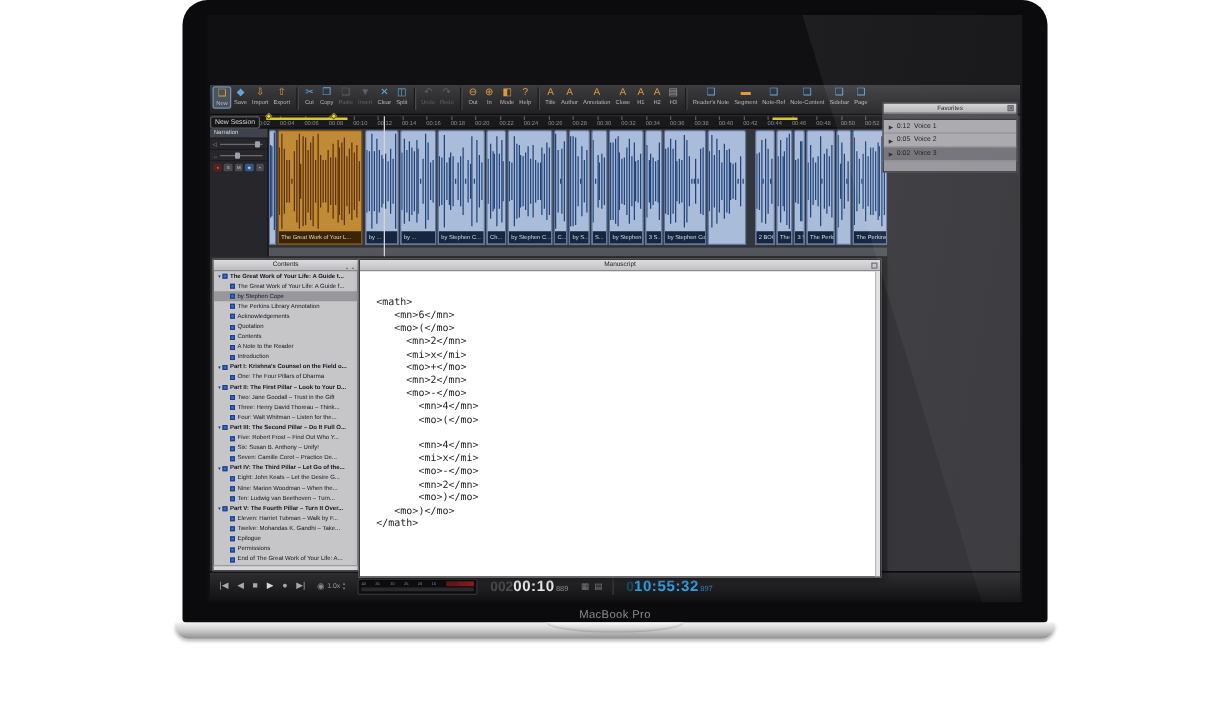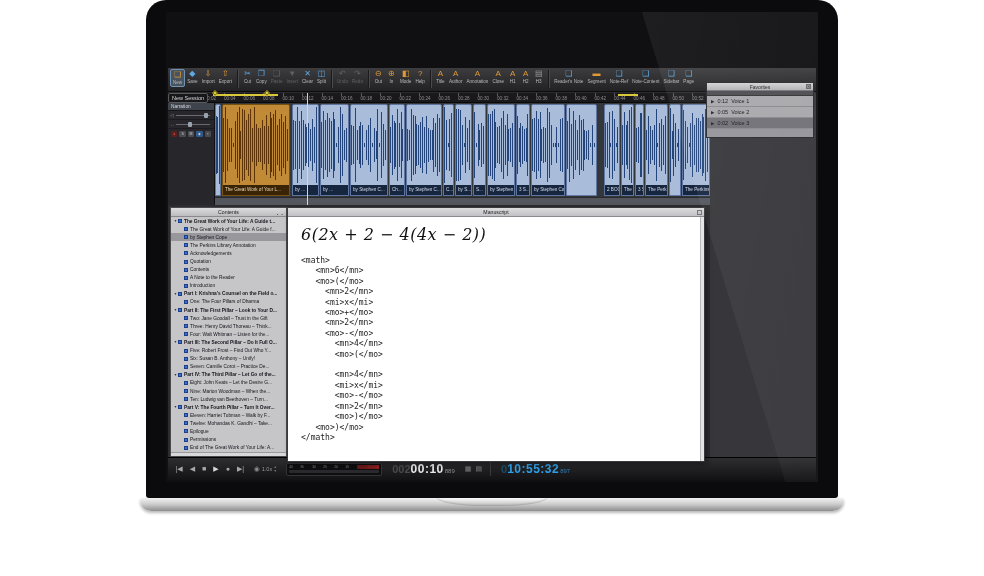--- a/index.html
+++ b/index.html
@@ -877,21 +877,20 @@
             </div>
           <div class="sb-hscroll"></div>
         </div>
 
         <div class="manuscript">
           <div class="ms-title">
             <span>Manuscript</span>
             <div class="ms-box"></div>
           </div>
           <div class="ms-body">
-            <div class="equation">6(2x + 2 − 4(4x − 2))</div>
             <pre class="code">&lt;math&gt;
    &lt;mn&gt;6&lt;/mn&gt;
    &lt;mo&gt;(&lt;/mo&gt;
      &lt;mn&gt;2&lt;/mn&gt;
      &lt;mi&gt;x&lt;/mi&gt;
      &lt;mo&gt;+&lt;/mo&gt;
      &lt;mn&gt;2&lt;/mn&gt;
      &lt;mo&gt;-&lt;/mo&gt;
        &lt;mn&gt;4&lt;/mn&gt;
        &lt;mo&gt;(&lt;/mo&gt;
@@ -951,18 +950,19 @@
             <span class="pre">0</span>
             <span class="main">10:55:32</span>
             <span class="ms">897</span>
           </div>
         </div>
 
       </div>
 
       <div class="glare"></div>
     </div>
+    <div class="mbp-label">MacBook Pro</div>
   </div>
 
   <div class="base">
     <div class="notch"></div>
   </div>
 </div>
 
 </body></html>

